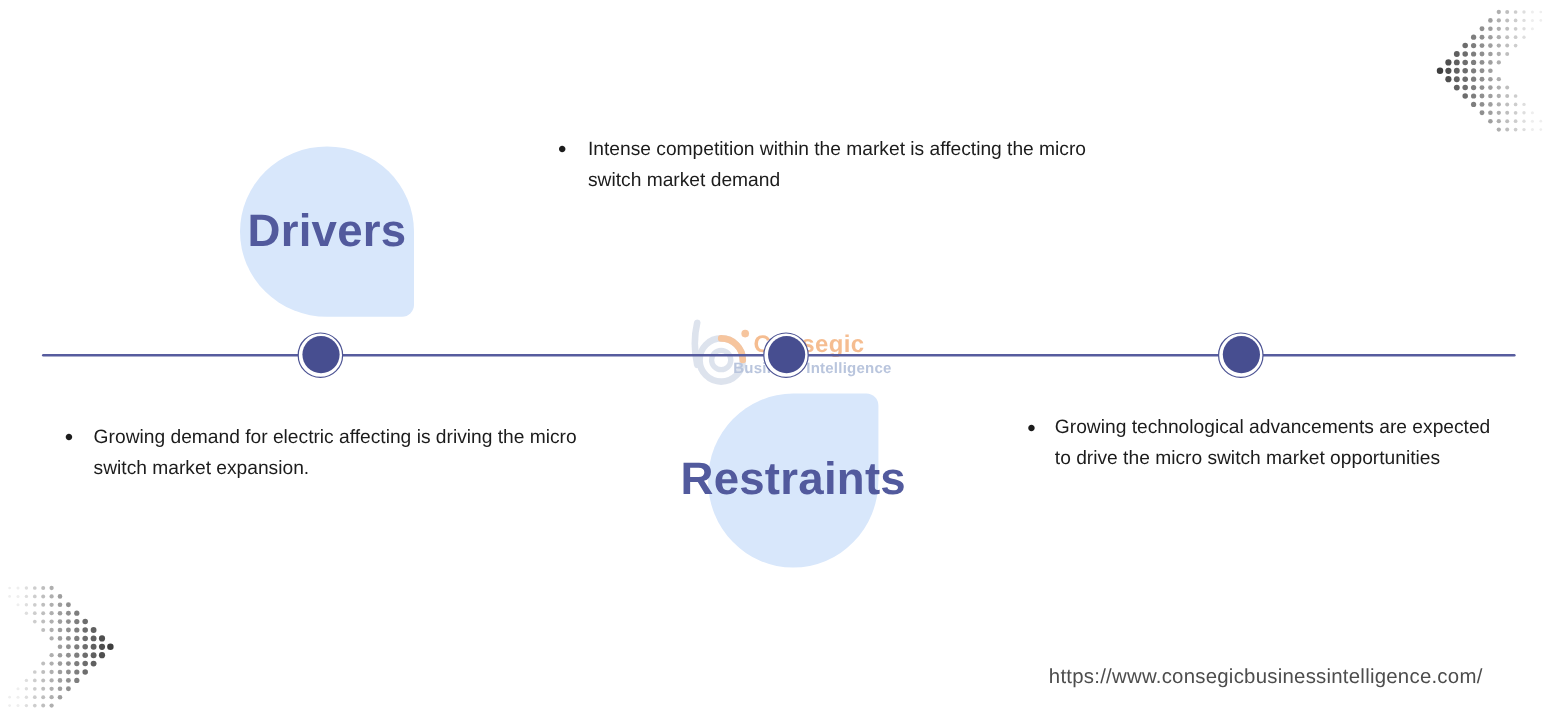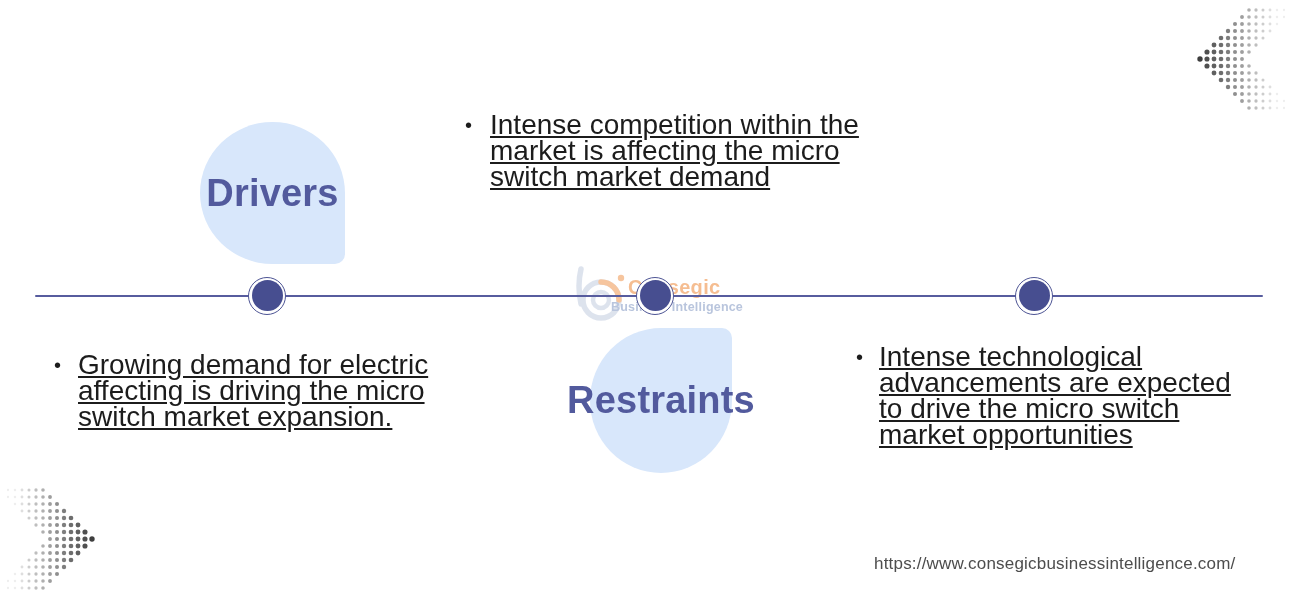--- a/index.html
+++ b/index.html
@@ -68,21 +68,21 @@
   }
 
   
   .bullet-item { position: absolute; z-index: 4; display: flex; align-items: flex-start; }
   .bullet-marker {
     flex: 0 0 auto;
     font-size: 20px; line-height: 26px; color: var(--body_text, #1c1c1c);
   }
   .bullet-text {
     margin: 0;
-    font-size: 28px; line-height: 26px; color: var(--body_text, #1c1c1c); text-decoration: underline;
+    font-size: 16px; line-height: 26px; color: var(--body_text, #1c1c1c);
   }
   .bullet-restraints    { left: 465px; top: 112px; } 
   .bullet-restraints    .bullet-text { width: 420px; margin-left: 18px; }
   .bullet-drivers       { left: 54px;  top: 352px; }
   .bullet-drivers       .bullet-text { width: 430px; margin-left: 17px; }
   .bullet-opportunities { left: 856px; top: 344px; }
   .bullet-opportunities .bullet-text { width: 378px; margin-left: 16px; }
 
   
   .website-url {
@@ -343,18 +343,18 @@
   <div class="bullet-item bullet-restraints">
     <span class="bullet-marker">•</span>
     <p class="bullet-text">Intense competition within the market is affecting the micro switch market demand</p>
   </div>
   <div class="bullet-item bullet-drivers">
     <span class="bullet-marker">•</span>
     <p class="bullet-text">Growing demand for electric affecting is driving the micro switch market expansion.</p>
   </div>
   <div class="bullet-item bullet-opportunities">
     <span class="bullet-marker">•</span>
-    <p class="bullet-text">Intense technological advancements are expected to drive the micro switch market opportunities</p>
+    <p class="bullet-text">Growing technological advancements are expected to drive the micro switch market opportunities</p>
   </div>
 
   <div class="website-url">https://www.consegicbusinessintelligence.com/</div>
 
 </div>
 
 </body></html>

